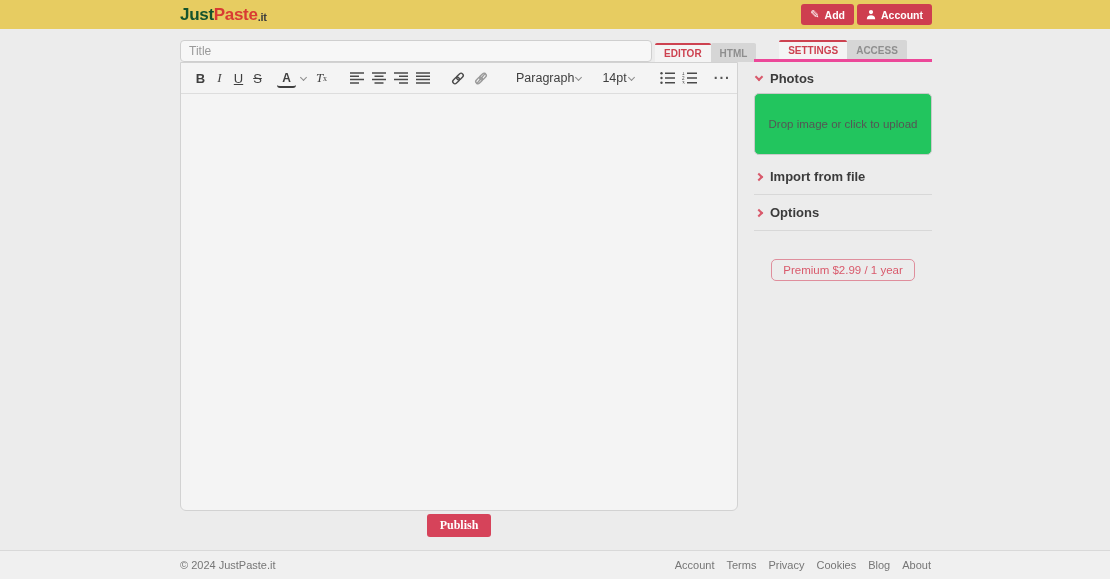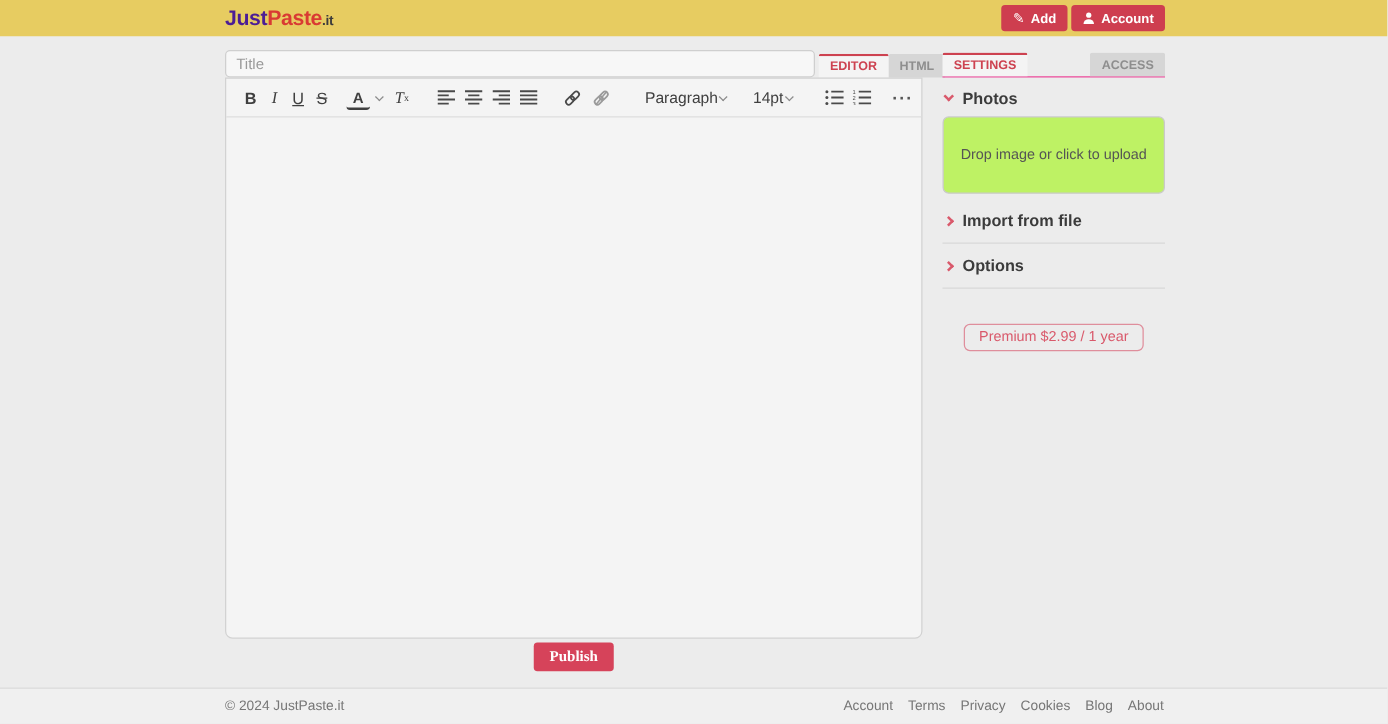--- a/index.html
+++ b/index.html
@@ -7,21 +7,21 @@
   body {
     position:relative;
     background:#ececec;
     font-family:"Liberation Sans", sans-serif;
     overflow:hidden;
     color:#3b3b3b;
   }
   
   .topbar { position:absolute; top:0; left:0; width:1110px; height:29px; background:#e7cc61; }
   .logo { position:absolute; left:180px; top:0; height:29px; display:flex; align-items:center; font-weight:bold; font-size:17px; letter-spacing:-0.3px; cursor:pointer; }
-  .logo .p1 { color:#4c1d95; }
+  .logo .p1 { color:#14532d; }
   .logo .p2 { color:#d93a33; }
   .logo .p3 { color:#3c3c3c; font-size:11px; margin-top:4px; }
   .topbar-buttons { position:absolute; right:178px; top:4px; height:21px; display:flex; gap:3px; }
   .tb-btn { background:#ce3e4f; color:#fff; font-size:10.5px; font-weight:bold; padding:0 9px; height:21px; border:none; border-radius:3px; display:flex; align-items:center; gap:5px; cursor:pointer; font-family:inherit; }
   .tb-btn .glyph { font-size:11px; font-weight:normal; }
   
   .title-input {
     position:absolute; left:180px; top:40px; width:472px; height:22px;
     border:1px solid #cfcfcf; border-radius:4px; background:#f7f7f7;
     padding:0 8px; font-size:12px; color:#444; font-family:inherit; outline:none;
@@ -54,27 +54,27 @@
   .dropdown { display:flex; align-items:center; justify-content:space-between; font-size:12.5px; color:#3f3f3f; padding:0 7px; height:22px; cursor:pointer; border-radius:3px; }
   .dropdown.para { width:86px; margin-left:18px; }
   .dropdown.size { width:74px; margin-left:4px; }
   .more-btn { font-weight:bold; letter-spacing:1px; color:#555; font-size:14px; margin-left:14px; }
   .editor-content { height:416px; cursor:text; }
   
   .publish-row { position:absolute; left:180px; top:514px; width:558px; text-align:center; }
   .publish-btn { display:inline-block; background:#d6435a; color:#fff; font-size:12px; font-weight:bold; padding:4px 13px; border:none; border-radius:3px; cursor:pointer; font-family:Liberation Serif, serif; }
   
   .sidebar { position:absolute; left:754px; top:41px; width:178px; }
-  .sb-tabs { display:flex; justify-content:space-between; border-bottom:1px solid #ec4899; height:21px; align-items:flex-end; }
+  .sb-tabs { display:flex; justify-content:center; border-bottom:3px solid #ec4899; height:21px; align-items:flex-end; }
   .section-header { display:flex; align-items:center; gap:8px; padding:9px 2px 7px; font-weight:bold; font-size:13px; color:#3b3b3b; cursor:pointer; }
   .chev { width:6px; height:6px; border-right:2px solid #d9596b; border-bottom:2px solid #d9596b; display:inline-block; flex:0 0 auto; }
   .chev.down { transform:rotate(45deg); margin-top:-3px; }
   .chev.right { transform:rotate(-45deg); }
   .dropzone {
-    height:62px; border:1px solid #cacaca; border-radius:5px; background:#bef264;
+    height:62px; border:1px solid #cacaca; border-radius:5px; background:#22c55e;
     display:flex; align-items:center; justify-content:center;
     font-size:11.5px; color:#555; cursor:pointer; margin-bottom:4px;
   }
   .section-row { display:flex; align-items:center; gap:8px; padding:10px 2px; border-bottom:1px solid #d8d8d8; font-weight:bold; font-size:13px; color:#3b3b3b; cursor:pointer; }
   .premium-wrap { text-align:center; margin-top:28px; }
   .premium-btn {
     display:inline-block; border:1px solid #df8e9c; color:#d9596b; font-size:11.5px;
     padding:4px 11px; border-radius:5px; background:transparent; cursor:pointer; font-family:inherit;
   }
   

